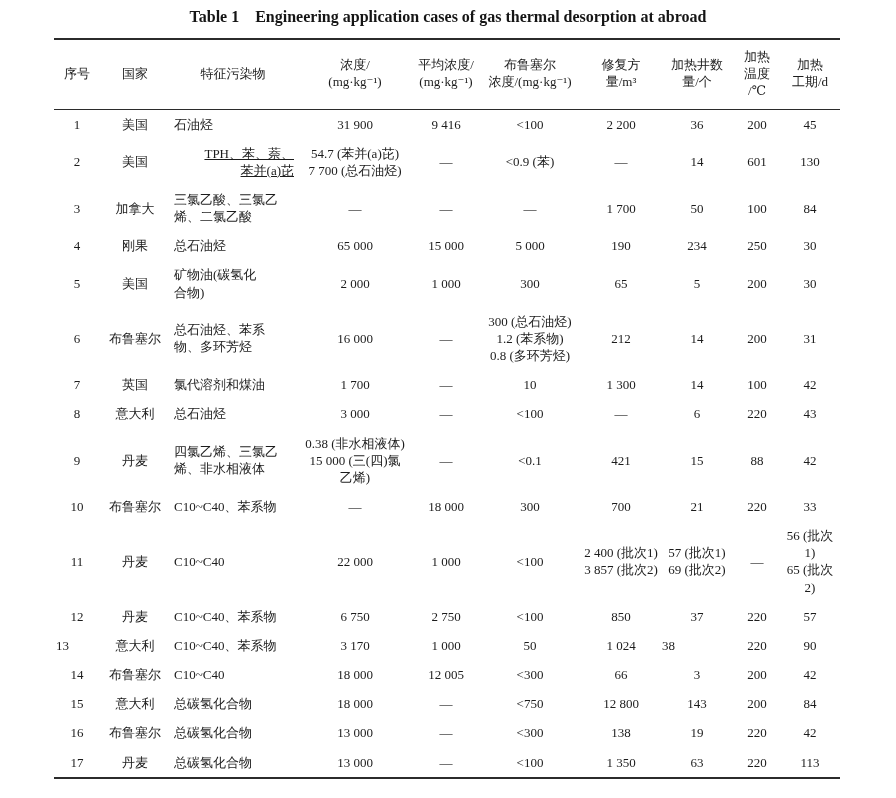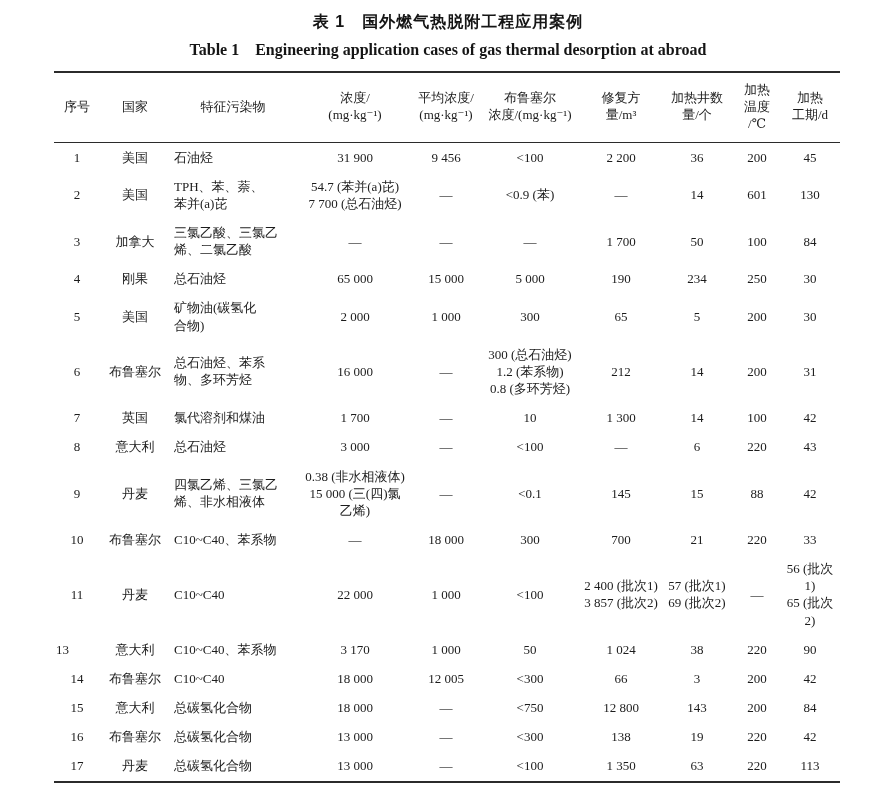--- a/index.html
+++ b/index.html
@@ -58,21 +58,20 @@
     white-space: pre-line;
     vertical-align: middle;
     padding: 6px 2px;
     color: #1c1c1c;
   }
 </style>
 </head>
 <body>
 
 <div class="page">
-  <div class="caption-cn">表 1　国外燃气热脱附工程应用案例</div>
   <div class="caption-en">Table 1　Engineering application cases of gas thermal desorption at abroad</div>
 
   <table class="data-table">
     <colgroup id="table-cols">
         <col style="width: 46px;">
         <col style="width: 70px;">
         <col style="width: 126px;">
         <col style="width: 118px;">
         <col style="width: 64px;">
         <col style="width: 104px;">
@@ -102,31 +101,31 @@
           <th>加热
 工期/d</th>
         </tr>
     </thead>
     <tbody id="table-body">
         <tr>
           <td style="text-align: center;">1</td>
           <td style="text-align: center;">美国</td>
           <td style="text-align: left; padding-left: 4px;">石油烃</td>
           <td style="text-align: center;">31 900</td>
-          <td style="text-align: center;">9 456</td>
+          <td style="text-align: center;">9 416</td>
           <td style="text-align: center;">&lt;100</td>
           <td style="text-align: center;">2 200</td>
           <td style="text-align: center;">36</td>
           <td style="text-align: center;">200</td>
           <td style="text-align: center;">45</td>
         </tr>
         <tr>
           <td style="text-align: center;">2</td>
           <td style="text-align: center;">美国</td>
-          <td style="text-align: left; padding-left: 4px;">TPH、苯、萘、
+          <td style="text-align: right; padding-left: 4px; text-decoration: underline;">TPH、苯、萘、
 苯并(a)芘</td>
           <td style="text-align: center;">54.7 (苯并(a)芘)
 7 700 (总石油烃)</td>
           <td style="text-align: center;">—</td>
           <td style="text-align: center;">&lt;0.9 (苯)</td>
           <td style="text-align: center;">—</td>
           <td style="text-align: center;">14</td>
           <td style="text-align: center;">601</td>
           <td style="text-align: center;">130</td>
         </tr>
@@ -210,21 +209,21 @@
         <tr>
           <td style="text-align: center;">9</td>
           <td style="text-align: center;">丹麦</td>
           <td style="text-align: left; padding-left: 4px;">四氯乙烯、三氯乙
 烯、非水相液体</td>
           <td style="text-align: center;">0.38 (非水相液体)
 15 000 (三(四)氯
 乙烯)</td>
           <td style="text-align: center;">—</td>
           <td style="text-align: center;">&lt;0.1</td>
-          <td style="text-align: center;">145</td>
+          <td style="text-align: center;">421</td>
           <td style="text-align: center;">15</td>
           <td style="text-align: center;">88</td>
           <td style="text-align: center;">42</td>
         </tr>
         <tr>
           <td style="text-align: center;">10</td>
           <td style="text-align: center;">布鲁塞尔</td>
           <td style="text-align: left; padding-left: 4px;">C10~C40、苯系物</td>
           <td style="text-align: center;">—</td>
           <td style="text-align: center;">18 000</td>
@@ -241,30 +240,42 @@
           <td style="text-align: center;">22 000</td>
           <td style="text-align: center;">1 000</td>
           <td style="text-align: center;">&lt;100</td>
           <td style="text-align: center;">2 400 (批次1)
 3 857 (批次2)</td>
           <td style="text-align: center;">57 (批次1)
 69 (批次2)</td>
           <td style="text-align: center;">—</td>
           <td style="text-align: center;">56 (批次1)
 65 (批次2)</td>
+        </tr>
+        <tr>
+          <td style="text-align: center;">12</td>
+          <td style="text-align: center;">丹麦</td>
+          <td style="text-align: left; padding-left: 4px;">C10~C40、苯系物</td>
+          <td style="text-align: center;">6 750</td>
+          <td style="text-align: center;">2 750</td>
+          <td style="text-align: center;">&lt;100</td>
+          <td style="text-align: center;">850</td>
+          <td style="text-align: center;">37</td>
+          <td style="text-align: center;">220</td>
+          <td style="text-align: center;">57</td>
         </tr>
         <tr>
           <td style="text-align: left;">13</td>
           <td style="text-align: center;">意大利</td>
           <td style="text-align: left; padding-left: 4px;">C10~C40、苯系物</td>
           <td style="text-align: center;">3 170</td>
           <td style="text-align: center;">1 000</td>
           <td style="text-align: center;">50</td>
           <td style="text-align: center;">1 024</td>
-          <td style="text-align: center;">38</td>
+          <td style="">38</td>
           <td style="text-align: center;">220</td>
           <td style="text-align: center;">90</td>
         </tr>
         <tr>
           <td style="text-align: center;">14</td>
           <td style="text-align: center;">布鲁塞尔</td>
           <td style="text-align: left; padding-left: 4px;">C10~C40</td>
           <td style="text-align: center;">18 000</td>
           <td style="text-align: center;">12 005</td>
           <td style="text-align: center;">&lt;300</td>

